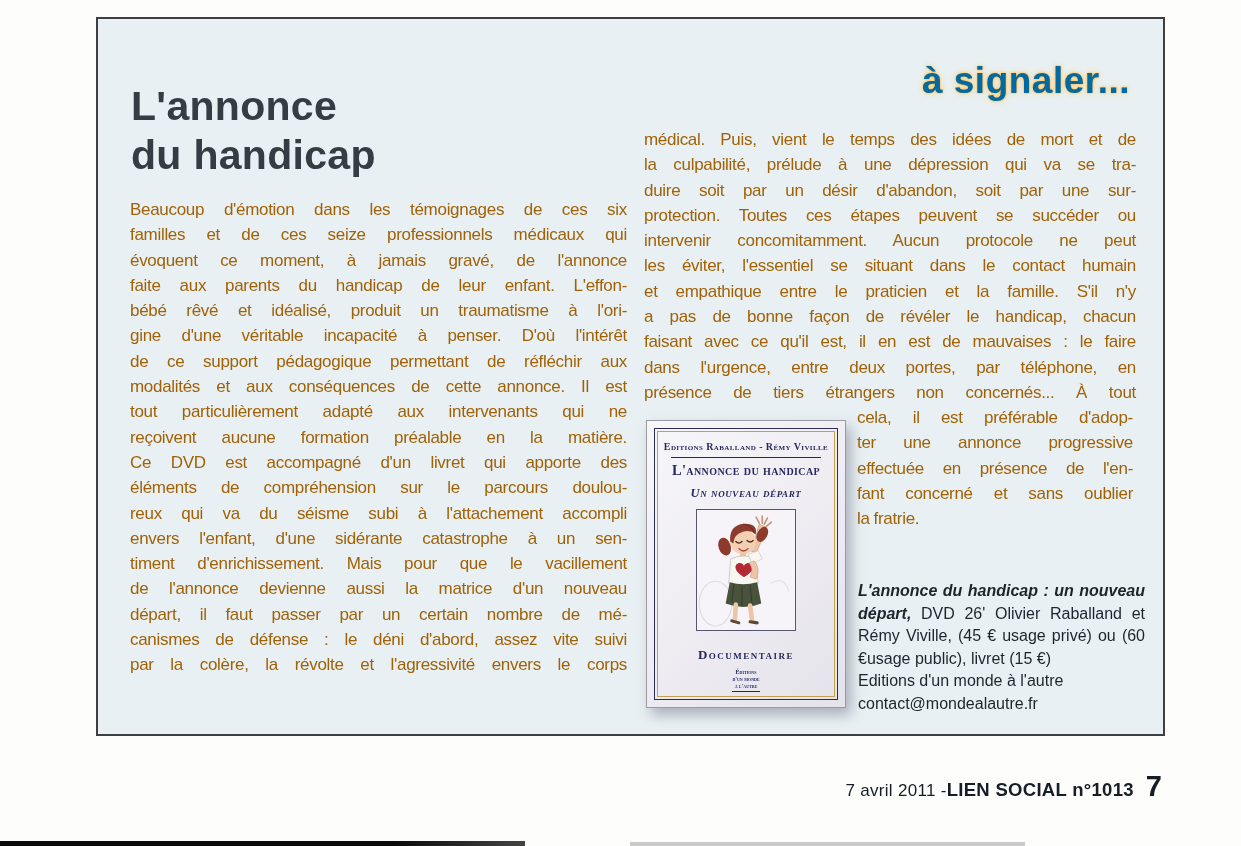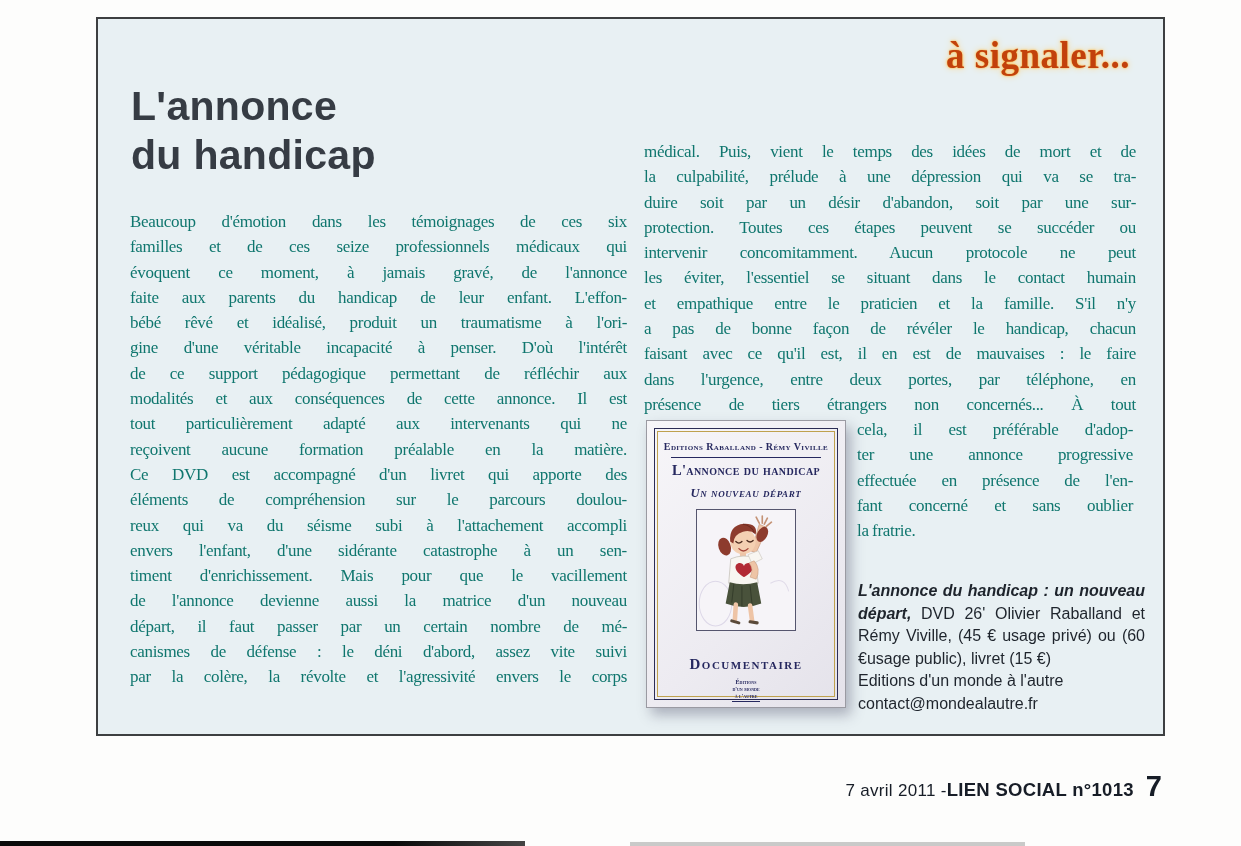--- a/index.html
+++ b/index.html
@@ -5,31 +5,31 @@
   * { margin:0; padding:0; box-sizing:border-box; }
   html,body { width:1241px; height:846px; background:#ffffff; overflow:hidden; }
   #page { position:relative; width:1241px; height:846px; background:#fdfdfc;
           font-family:"Liberation Sans", sans-serif; }
 
   
   #panel { position:absolute; left:96px; top:17px; width:1069px; height:719px;
            background:#e8f0f3; border:2px solid #3d3f41; }
 
   
-  .signaler { position:absolute; top:34px; right:111px;
-              font-size:37px; font-weight:bold; color:#c2410c; letter-spacing:0.5px;
-              text-shadow:0 0 2px #ffa91e, 0 0 6px #ffd27a;font-family:Liberation Serif, serif; }
+  .signaler { position:absolute; top:60px; right:111px;
+              font-size:37px; font-weight:bold; color:#0369a1; letter-spacing:0.5px;
+              text-shadow:0 0 2px #ffa91e, 0 0 6px #ffd27a; }
 
   
   .title { position:absolute; left:131px; top:82px; color:#363c44;
            font-size:41px; line-height:49px; font-weight:bold; letter-spacing:0.3px; }
 
   
-  .body-text { position:absolute; font-family:Liberation Serif, serif; font-size:17px;
-               line-height:25.3px; color:#0f766e; letter-spacing:-0.3px; word-spacing:-0.6px;margin-top:12px; }
+  .body-text { position:absolute; font-family:Liberation Sans, sans-serif; font-size:17px;
+               line-height:25.3px; color:#a16207; letter-spacing:-0.3px; word-spacing:-0.6px; }
   .jline { text-align:justify; text-align-last:justify; }
   .no-last-justify .jline:last-child { text-align-last:left; }
   #col-left   { left:130px; top:197px; width:497px; }
   #col-right  { left:644px; top:127px; width:492px; }
   #col-narrow { left:857px; top:405px; width:276px; }
 
   
   .cover { position:absolute; left:646px; top:420px; width:200px; height:288px;
            background:linear-gradient(135deg,#f7f6f9 0%,#edebf1 60%,#e4e2ea 100%);
            border:1px solid #9a9aa2; box-shadow:5px 7px 12px rgba(60,60,90,0.35); }
@@ -39,21 +39,21 @@
                    align-items:center; color:#26285f; font-family:"Liberation Serif", serif; }
   .cover-authors { margin-top:8px; font-size:10px; font-weight:bold; font-variant:small-caps;
                    letter-spacing:0.4px; white-space:nowrap; }
   .cover-rule { width:150px; border-top:1.5px solid #26285f; margin:5px 0 4px; }
   .cover-title { font-size:14.5px; font-weight:bold; font-variant:small-caps; letter-spacing:0.4px;
                  white-space:nowrap; }
   .cover-subtitle { font-size:12.5px; font-weight:bold; font-style:italic; font-variant:small-caps;
                     letter-spacing:0.6px; margin-top:7px; }
   .illus-frame { width:100px; height:122px; margin-top:8px; border:1px solid #55556e;
                  background:#f6f4f8; }
-  .cover-genre { margin-top:25px; font-size:15px; font-weight:bold; font-variant:small-caps;
+  .cover-genre { margin-top:16px; font-size:13px; font-weight:bold; font-variant:small-caps;
                  letter-spacing:1.5px; }
   .cover-pub { margin-top:6px; font-size:6px; font-weight:bold; font-variant:small-caps;
                line-height:7px; text-align:center; border-bottom:1px solid #26285f;
                padding-bottom:1px; }
 
   
   .caption { position:absolute; left:858px; top:580px; width:287px;
              font-size:16px; line-height:22.5px; color:#1e242c; }
   .caption p { text-align:justify; }
   .cap-bold { font-weight:bold; font-style:italic; }

